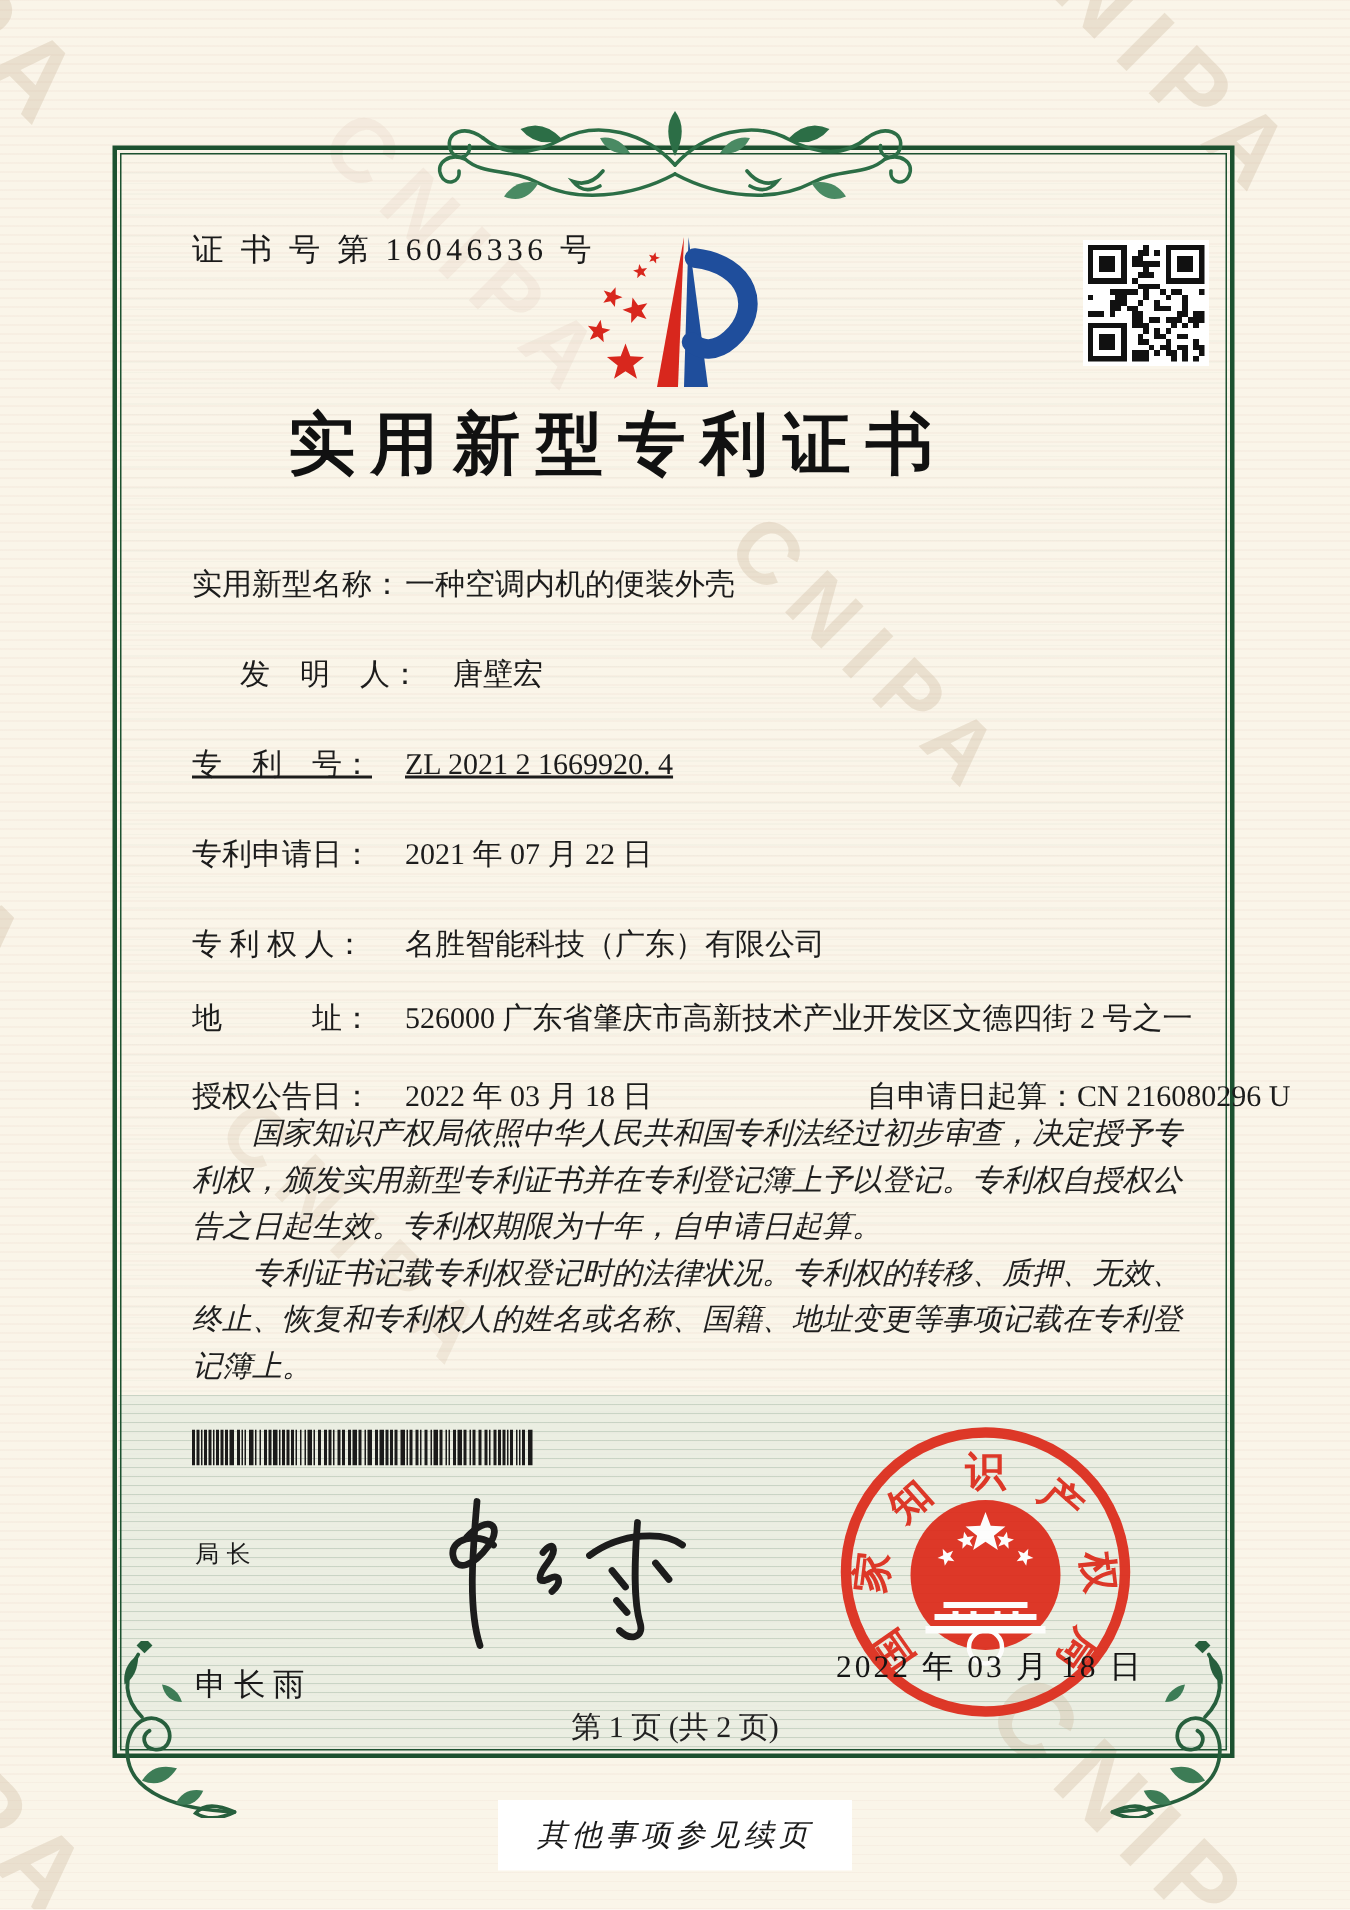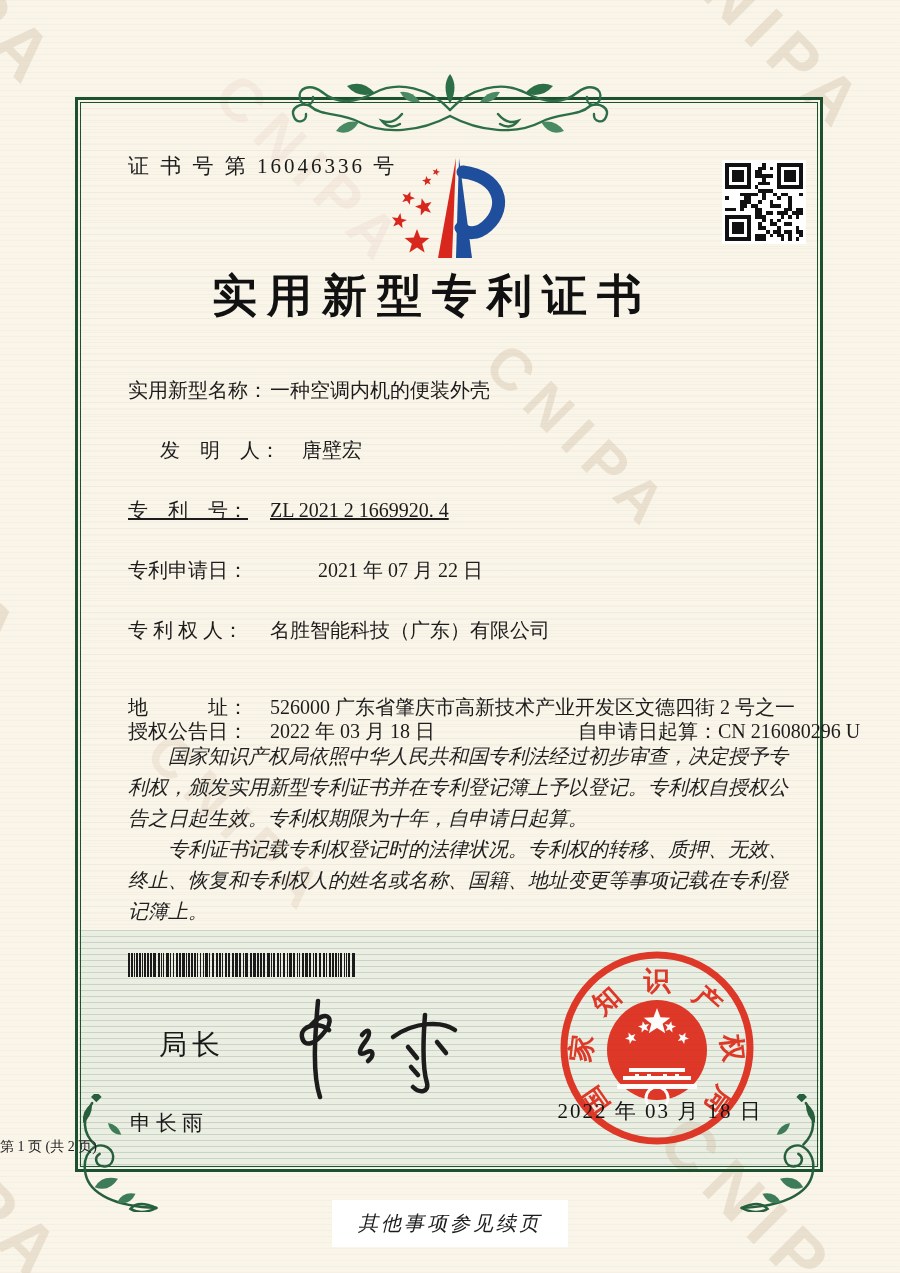--- a/index.html
+++ b/index.html
@@ -22,39 +22,39 @@
   
   .frame{position:absolute;left:75px;top:97px;width:742px;height:1069px;
     border:3px solid #1c5130;}
   .frame::after{content:"";position:absolute;inset:2px;border:1px solid #1c5130;}
   .ornament{position:absolute;pointer-events:none;}
   
   .cert-no{position:absolute;left:128px;top:152px;font-size:21px;letter-spacing:3px;color:#1a1a1a;}
   .logo{position:absolute;left:375px;top:150px;width:150px;height:112px;}
   .qr{position:absolute;left:722px;top:160px;width:78px;height:78px;background:#fff;padding:3px;}
   .title{position:absolute;left:0;top:266px;width:824px;text-align:center;
-    font-size:45px;font-weight:bold;letter-spacing:10px;color:#111;padding-left:20px;}
+    font-size:45px;font-weight:bold;letter-spacing:10px;color:#111;}
   
   .field-row{position:absolute;left:128px;width:676px;display:flex;font-size:20px;color:#1c1c1c;line-height:30px;}
   .field-label{flex:0 0 142px;white-space:nowrap;}
   .field-value{flex:1;}
   .grant2{position:absolute;left:450px;top:0;display:flex;font-size:20px;white-space:nowrap;}
   
   .body-text{position:absolute;left:128px;top:741px;width:678px;font-size:20px;
     line-height:31px;color:#1f1f1f;font-style:italic;}
   .body-text p{margin:0;text-indent:2em;}
   .barcode{position:absolute;left:128px;top:953px;width:228px;height:24px;}
-  .signer-title{position:absolute;left:130px;top:1026px;font-size:28px;letter-spacing:5px;color:#1a1a1a;margin-left:29px;}
+  .signer-title{position:absolute;left:130px;top:1026px;font-size:16px;letter-spacing:5px;color:#1a1a1a;}
   .signer-name{position:absolute;left:130px;top:1069px;font-size:21px;letter-spacing:5px;color:#1a1a1a;margin-top:40px;}
   .signature{position:absolute;left:265px;top:995px;width:205px;height:112px;}
   .seal{position:absolute;left:557px;top:948px;width:200px;height:200px;opacity:.93;}
   .seal-char{fill:#dd2b1b;font-size:27px;font-weight:bold;text-anchor:middle;font-family:"Liberation Serif",serif;}
   .seal-date{position:absolute;left:540px;top:1097px;width:240px;text-align:center;
     font-size:21px;letter-spacing:2px;color:#141414;}
-  .page-number{position:absolute;left:0;top:1138px;width:900px;text-align:left;font-size:14px;color:#222;}
+  .page-number{position:absolute;left:0;top:1138px;width:900px;text-align:center;font-size:20px;color:#222;}
   .continuation{position:absolute;left:0;top:1200px;width:900px;text-align:center;}
   .continuation span{display:inline-block;background:#fff;padding:10px 26px;font-size:20px;
     font-style:italic;color:#1b1b1b;letter-spacing:3px;}
   svg{display:block;}
 </style>
 </head>
 <body>
 
 <div class="page">
 
@@ -259,29 +259,29 @@
     <span class="field-value">一种空调内机的便装外壳</span>
   </div>
   <div class="field-row" style="top:435px;margin-left:32px;">
     <span class="field-label">发　明　人：</span>
     <span class="field-value">唐壁宏</span>
   </div>
   <div class="field-row" style="top:495px;text-decoration:underline;">
     <span class="field-label">专　利　号：</span>
     <span class="field-value">ZL 2021 2 1669920. 4</span>
   </div>
-  <div class="field-row" style="top:555px;gap:48px;">
+  <div class="field-row" style="top:555px;">
     <span class="field-label">专利申请日：</span>
     <span class="field-value">2021 年 07 月 22 日</span>
   </div>
   <div class="field-row" style="top:615px;">
     <span class="field-label">专 利 权 人：</span>
     <span class="field-value">名胜智能科技（广东）有限公司</span>
   </div>
-  <div class="field-row" style="top:692px;justify-content:space-between;">
+  <div class="field-row" style="top:664px;justify-content:space-between;">
     <span class="field-label">地　　　址：</span>
     <span class="field-value" style="max-width:534px;">526000 广东省肇庆市高新技术产业开发区文德四街 2 号之一</span>
   </div>
   <div class="field-row" style="top:716px;">
     <span class="field-label">授权公告日：</span>
     <span class="field-value">2022 年 03 月 18 日</span>
     <span class="grant2">
       <span class="field-label" style="flex:none;">自申请日起算：</span>
       <span>CN 216080296 U</span>
     </span>

